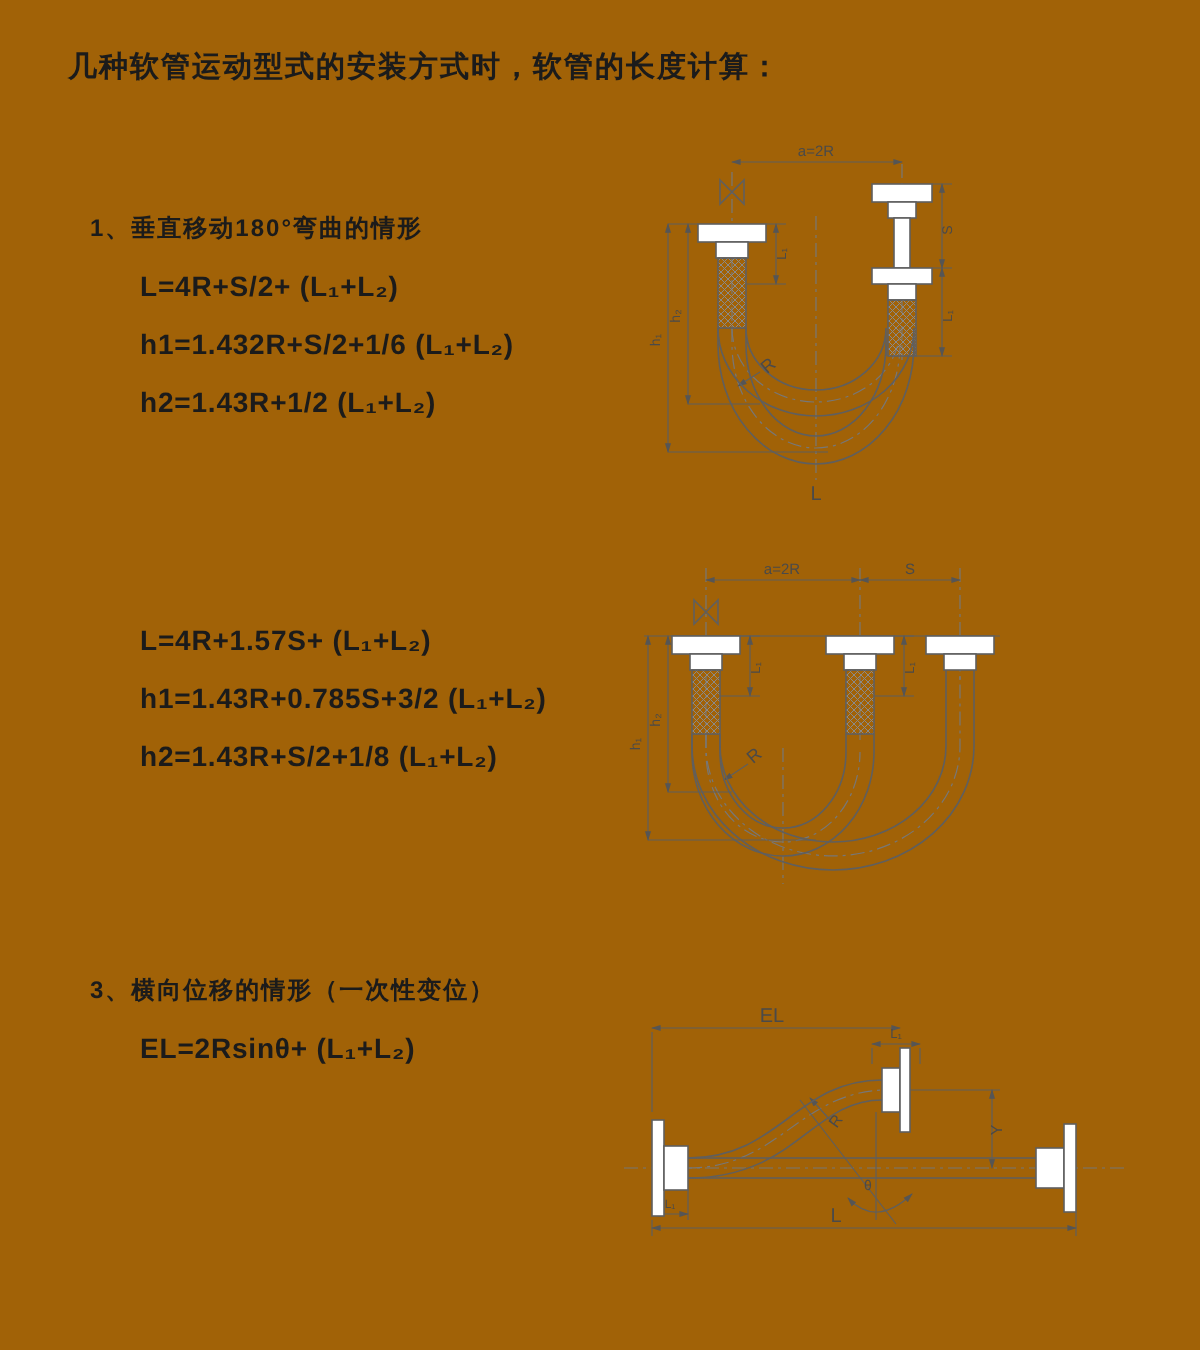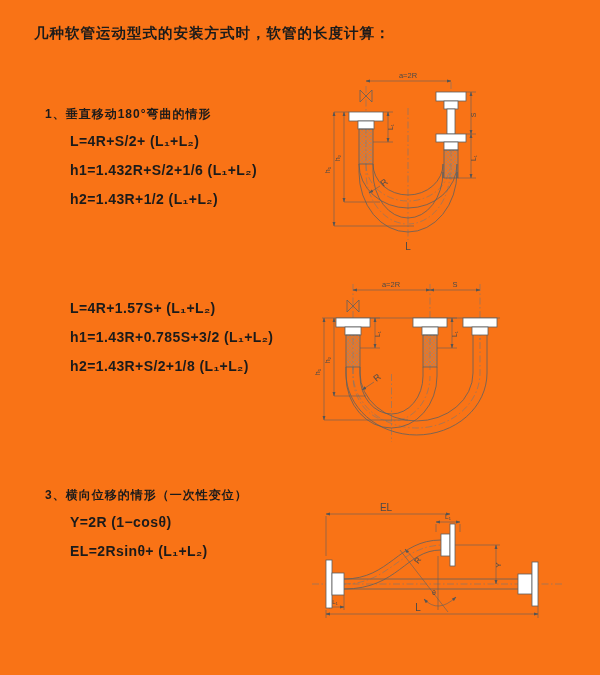--- a/index.html
+++ b/index.html
@@ -1,25 +1,25 @@
 <!DOCTYPE html>
 <html><head>
 <meta charset="utf-8">
 <style>
   html,body{margin:0;padding:0;background:#ffffff;}
   .page{
-    position:relative;width:600px;height:675px;background:#f97316;overflow:hidden;
+    position:relative;width:600px;height:675px;background:#a16207;overflow:hidden;
     font-family:"Liberation Sans","DejaVu Sans",sans-serif;color:#1b1b1b;
   }
   .doc-title{
     position:absolute;left:34px;top:24px;font-size:14.5px;font-weight:700;letter-spacing:1px;
   }
   .section{position:absolute;left:45px;}
   .section .heading{font-size:12px;font-weight:700;letter-spacing:1px;margin:0 0 10px 0;}
-  .section .formula{font-size:14px;font-weight:700;letter-spacing:.4px;margin:0 0 13px 0;padding-left:25px;}
+  .section .formula{font-size:14px;font-weight:700;letter-spacing:.4px;margin:12px 0 13px 0;padding-left:25px;}
   #sec1{top:106px;}
   #sec2{top:300px;}
   #sec3{top:487px;}
   .diag{position:absolute;}
   #diag1{left:308px;top:66px;}
   #diag2{left:308px;top:278px;}
   #diag3{left:298px;top:498px;}
   svg text{font-family:"Liberation Sans","DejaVu Sans",sans-serif;fill:#4a4a4a;}
 </style>
 </head>
@@ -37,21 +37,20 @@
   </div>
 
   <div class="section" id="sec2">
     <p class="formula">L=4R+1.57S+ (L₁+L₂)</p>
     <p class="formula">h1=1.43R+0.785S+3/2 (L₁+L₂)</p>
     <p class="formula">h2=1.43R+S/2+1/8 (L₁+L₂)</p>
   </div>
 
   <div class="section" id="sec3">
     <p class="heading">3、横向位移的情形（一次性变位）</p>
-    <p class="formula">Y=2R (1−cosθ)</p>
     <p class="formula">EL=2Rsinθ+ (L₁+L₂)</p>
   </div>
 
   <svg class="diag" id="diag1" width="290" height="190" viewBox="0 0 290 190">
     <defs>
       <pattern id="braid1" width="3.5" height="3.5" patternUnits="userSpaceOnUse">
         <path d="M0 3.5 L3.5 0 M0 0 L3.5 3.5" stroke="#8a8a8a" stroke-width="0.5"></path>
       </pattern>
       <marker id="ar1" viewBox="0 0 10 10" refX="9" refY="5" markerWidth="8" markerHeight="8" orient="auto-start-reverse">
         <path d="M0 1.8 L10 5 L0 8.2 z" fill="#555"></path>

